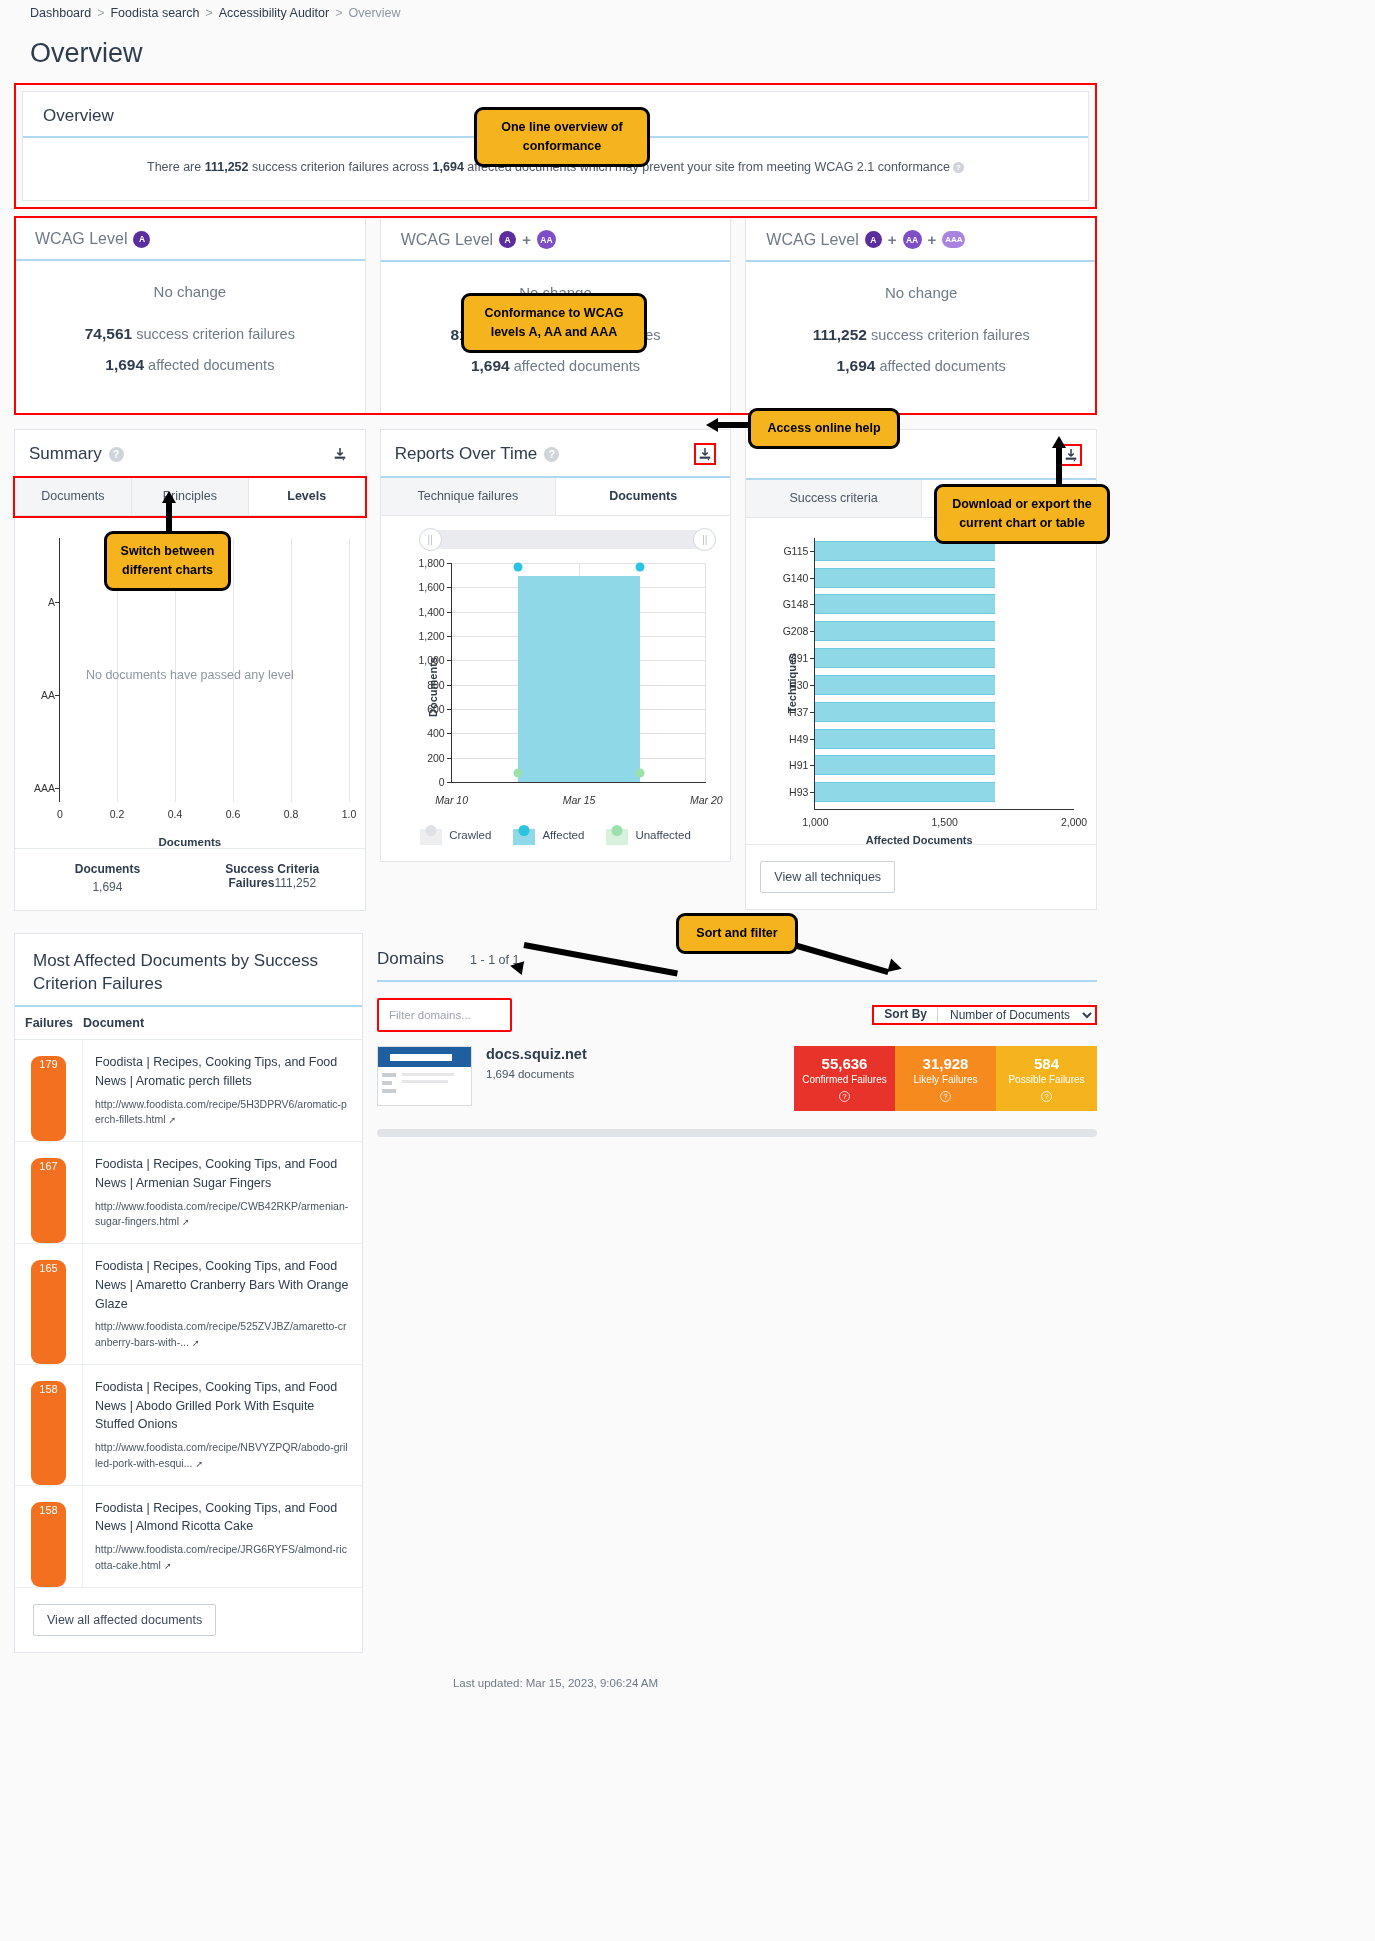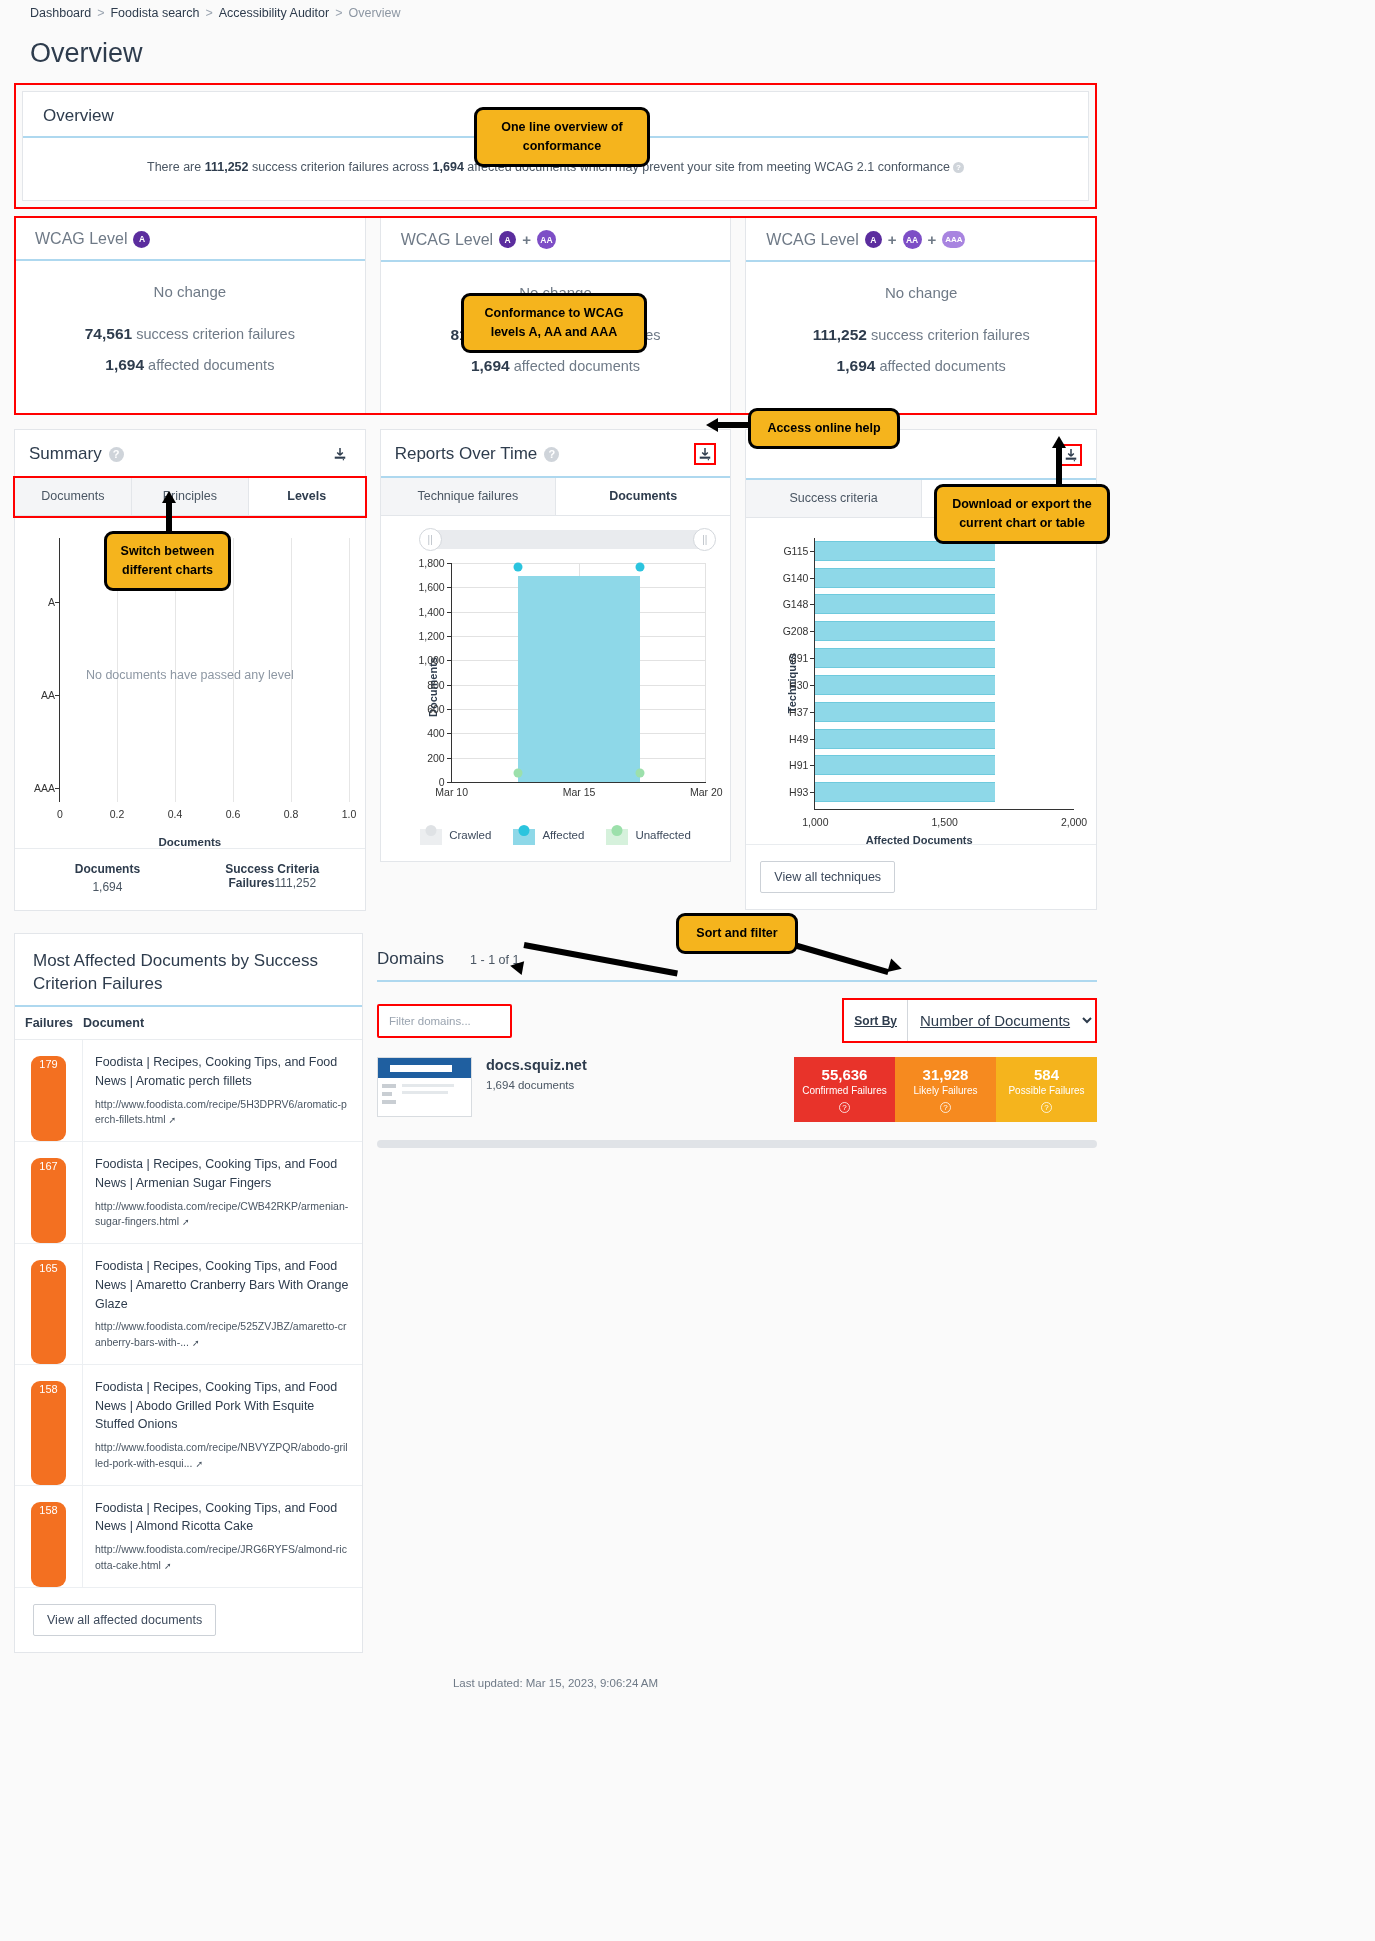--- a/index.html
+++ b/index.html
@@ -89,21 +89,21 @@
   .slider .knob.l { left:-4px; } .slider .knob.r { right:-4px; }
 
   .rot-plot { position:relative; height:260px; margin:8px 14px 0 12px; }
   .rot-inner { position:absolute; left:58px; right:10px; top:6px; bottom:34px; border-left:1.4px solid #333; border-bottom:1.4px solid #333; }
   .rot-grid { position:absolute; left:0; right:0; height:1px; background:#e2e2e2; }
   .rot-vgrid { position:absolute; top:0; bottom:0; width:1px; background:#e2e2e2;}
   .rot-ylab { position:absolute; right:100%; margin-right:7px; transform:translateY(-50%); font-size:10.5px; color:#333; white-space:nowrap;}
   .rot-ytick { position:absolute; left:-5px; width:5px; height:1px; background:#333;}
   .rot-area { position:absolute; background:#8ed8e8; }
   .rot-dot { position:absolute; width:9px;height:9px;border-radius:50%; transform:translate(-50%,-50%); }
-  .rot-xlab { position:absolute; top:100%; margin-top:4px; font-size:10.5px; color:#333; white-space:nowrap;}
+  .rot-xlab { position:absolute; top:100%; margin-top:12px; font-size:10.5px; color:#333; white-space:nowrap;font-style:italic;}
   .rot-ytitle { position:absolute; left:10px; top:50%; transform:translateY(-50%) rotate(-90deg); font-size:11px; font-weight:bold; color:#2e3c4d;}
   .legend { display:flex; justify-content:center; gap:22px; padding:8px 0 16px; }
   .legend .it { display:flex; align-items:center; gap:7px; font-size:11.5px; color:#3d4a5c; cursor:pointer;}
   .lg-swatch { width:22px;height:20px; position:relative; }
   .lg-swatch .sq { position:absolute; left:0; bottom:0; width:22px; height:16px; }
   .lg-swatch .ci { position:absolute; left:50%; top:0; transform:translateX(-50%); width:11px;height:11px;border-radius:50%;}
 
   
   .tq-plot { position:relative; height:310px; margin:16px 14px 0 10px; }
   .tq-inner { position:absolute; left:58px; right:8px; top:4px; bottom:34px; border-left:1.4px solid #333; border-bottom:1.4px solid #333;}
@@ -132,24 +132,24 @@
   .mad-foot { padding:16px 18px; }
 
   
   .domains { flex:1; }
   .dm-head { display:flex; align-items:baseline; gap:26px; padding:16px 0 11px; border-bottom:2px solid #aed8ef;}
   .dm-title { font-size:17px; color:#2e3c4d; }
   .dm-count { font-size:12.5px; color:#4a5663; }
   .dm-controls { display:flex; align-items:center; justify-content:space-between; padding:16px 0 0; }
   .filter-box { width:135px; border:1px solid #d3d7dc; background:#fff; padding:9px 10px; font-size:11.5px; color:#9aa4b0; border-radius:2px;}
   .filter-box.hl { border:2px solid #ff0000; }
-  .sortby { display:flex; align-items:center; border:1px solid #d3d7dc; background:#fff;text-decoration:underline; }
+  .sortby { display:flex; align-items:flex-start; border:1px solid #d3d7dc; background:#fff; }
   .sortby.hl { border:2px solid #ff0000; }
   .sortby .lab { font-size:12px; font-weight:bold; color:#2e3c4d; padding:0 10px; }
-  .sortby select { border:none; border-left:1px solid #d3d7dc; background:#fff; font-size:15px; color:#2e3c4d; padding:11px 8px; font-family:inherit; }
+  .sortby select { border:none; border-left:1px solid #d3d7dc; background:#fff; font-size:12px; color:#2e3c4d; padding:0 8px; font-family:inherit; }
 
   .dm-card { display:flex; align-items:flex-start; gap:14px; margin-top:14px; }
   .thumb { width:95px; height:60px; background:#fff; border:1px solid #d8dce0; position:relative; overflow:hidden; flex:none;}
   .thumb .bar { position:absolute; left:0; top:0; right:0; height:20px; background:#1f5fa0;}
   .thumb .wh { position:absolute; left:12px; top:7px; width:62px; height:7px; background:#fff;}
   .thumb .c { position:absolute; left:4px; top:26px; width:14px; height:4px; background:#c9ced3;}
   .thumb .c2 { position:absolute; left:4px; top:34px; width:10px; height:4px; background:#c9ced3;}
   .thumb .c3 { position:absolute; left:4px; top:42px; width:14px; height:4px; background:#c9ced3;}
   .thumb .r { position:absolute; left:24px; top:26px; width:52px; height:3px; background:#e4e8eb;}
   .thumb .r2 { position:absolute; left:24px; top:33px; width:46px; height:3px; background:#e4e8eb;}

